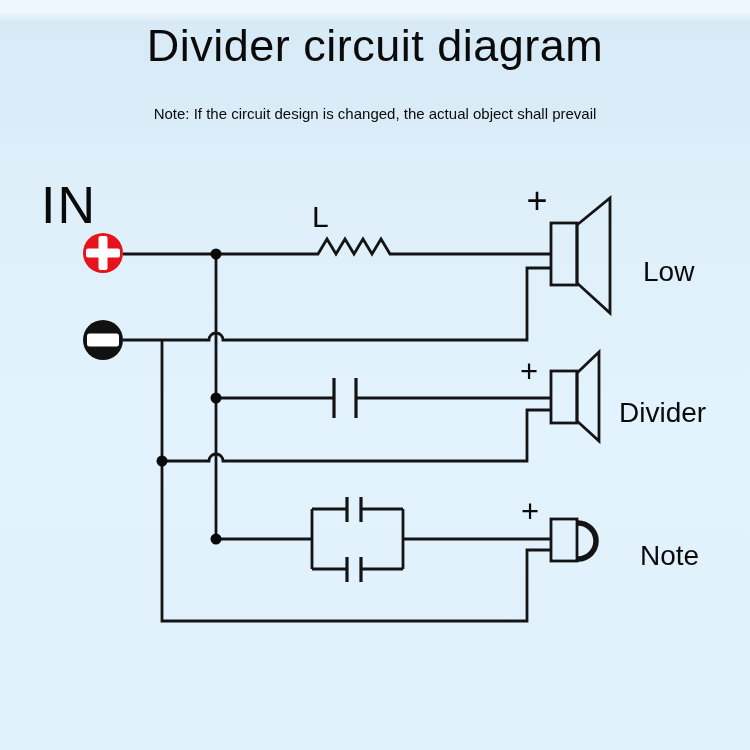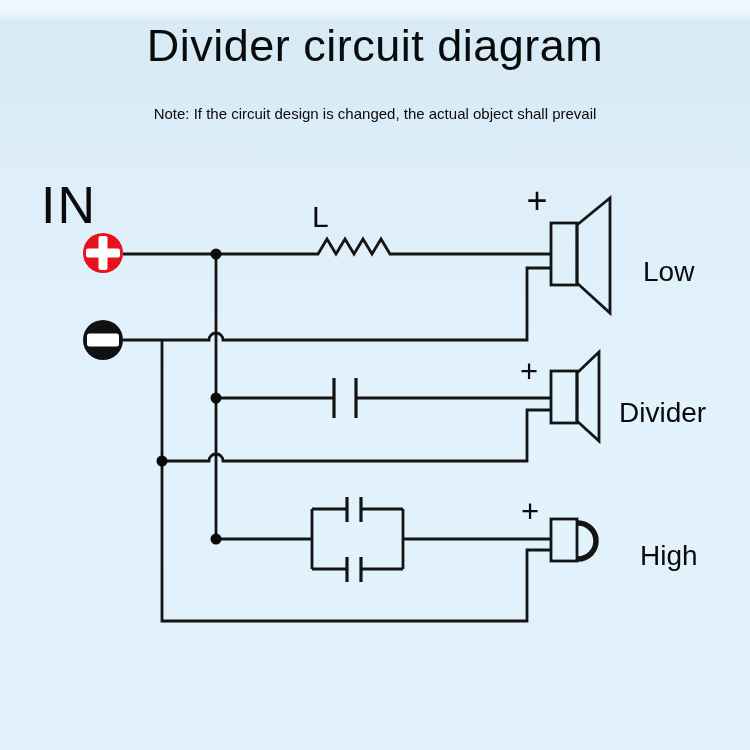--- a/index.html
+++ b/index.html
@@ -100,15 +100,15 @@
 
   <span class="lbl in-label">IN</span>
   <span class="lbl l-label">L</span>
 
   <span class="lbl plus plus-low">+</span>
   <span class="lbl plus plus-med">+</span>
   <span class="lbl plus plus-high">+</span>
 
   <span class="lbl spk-label lbl-low">Low</span>
   <span class="lbl spk-label lbl-med">Divider</span>
-  <span class="lbl spk-label lbl-high">High</span>
+  <span class="lbl spk-label lbl-high">Note</span>
 
 </div>
 
 </body></html>

